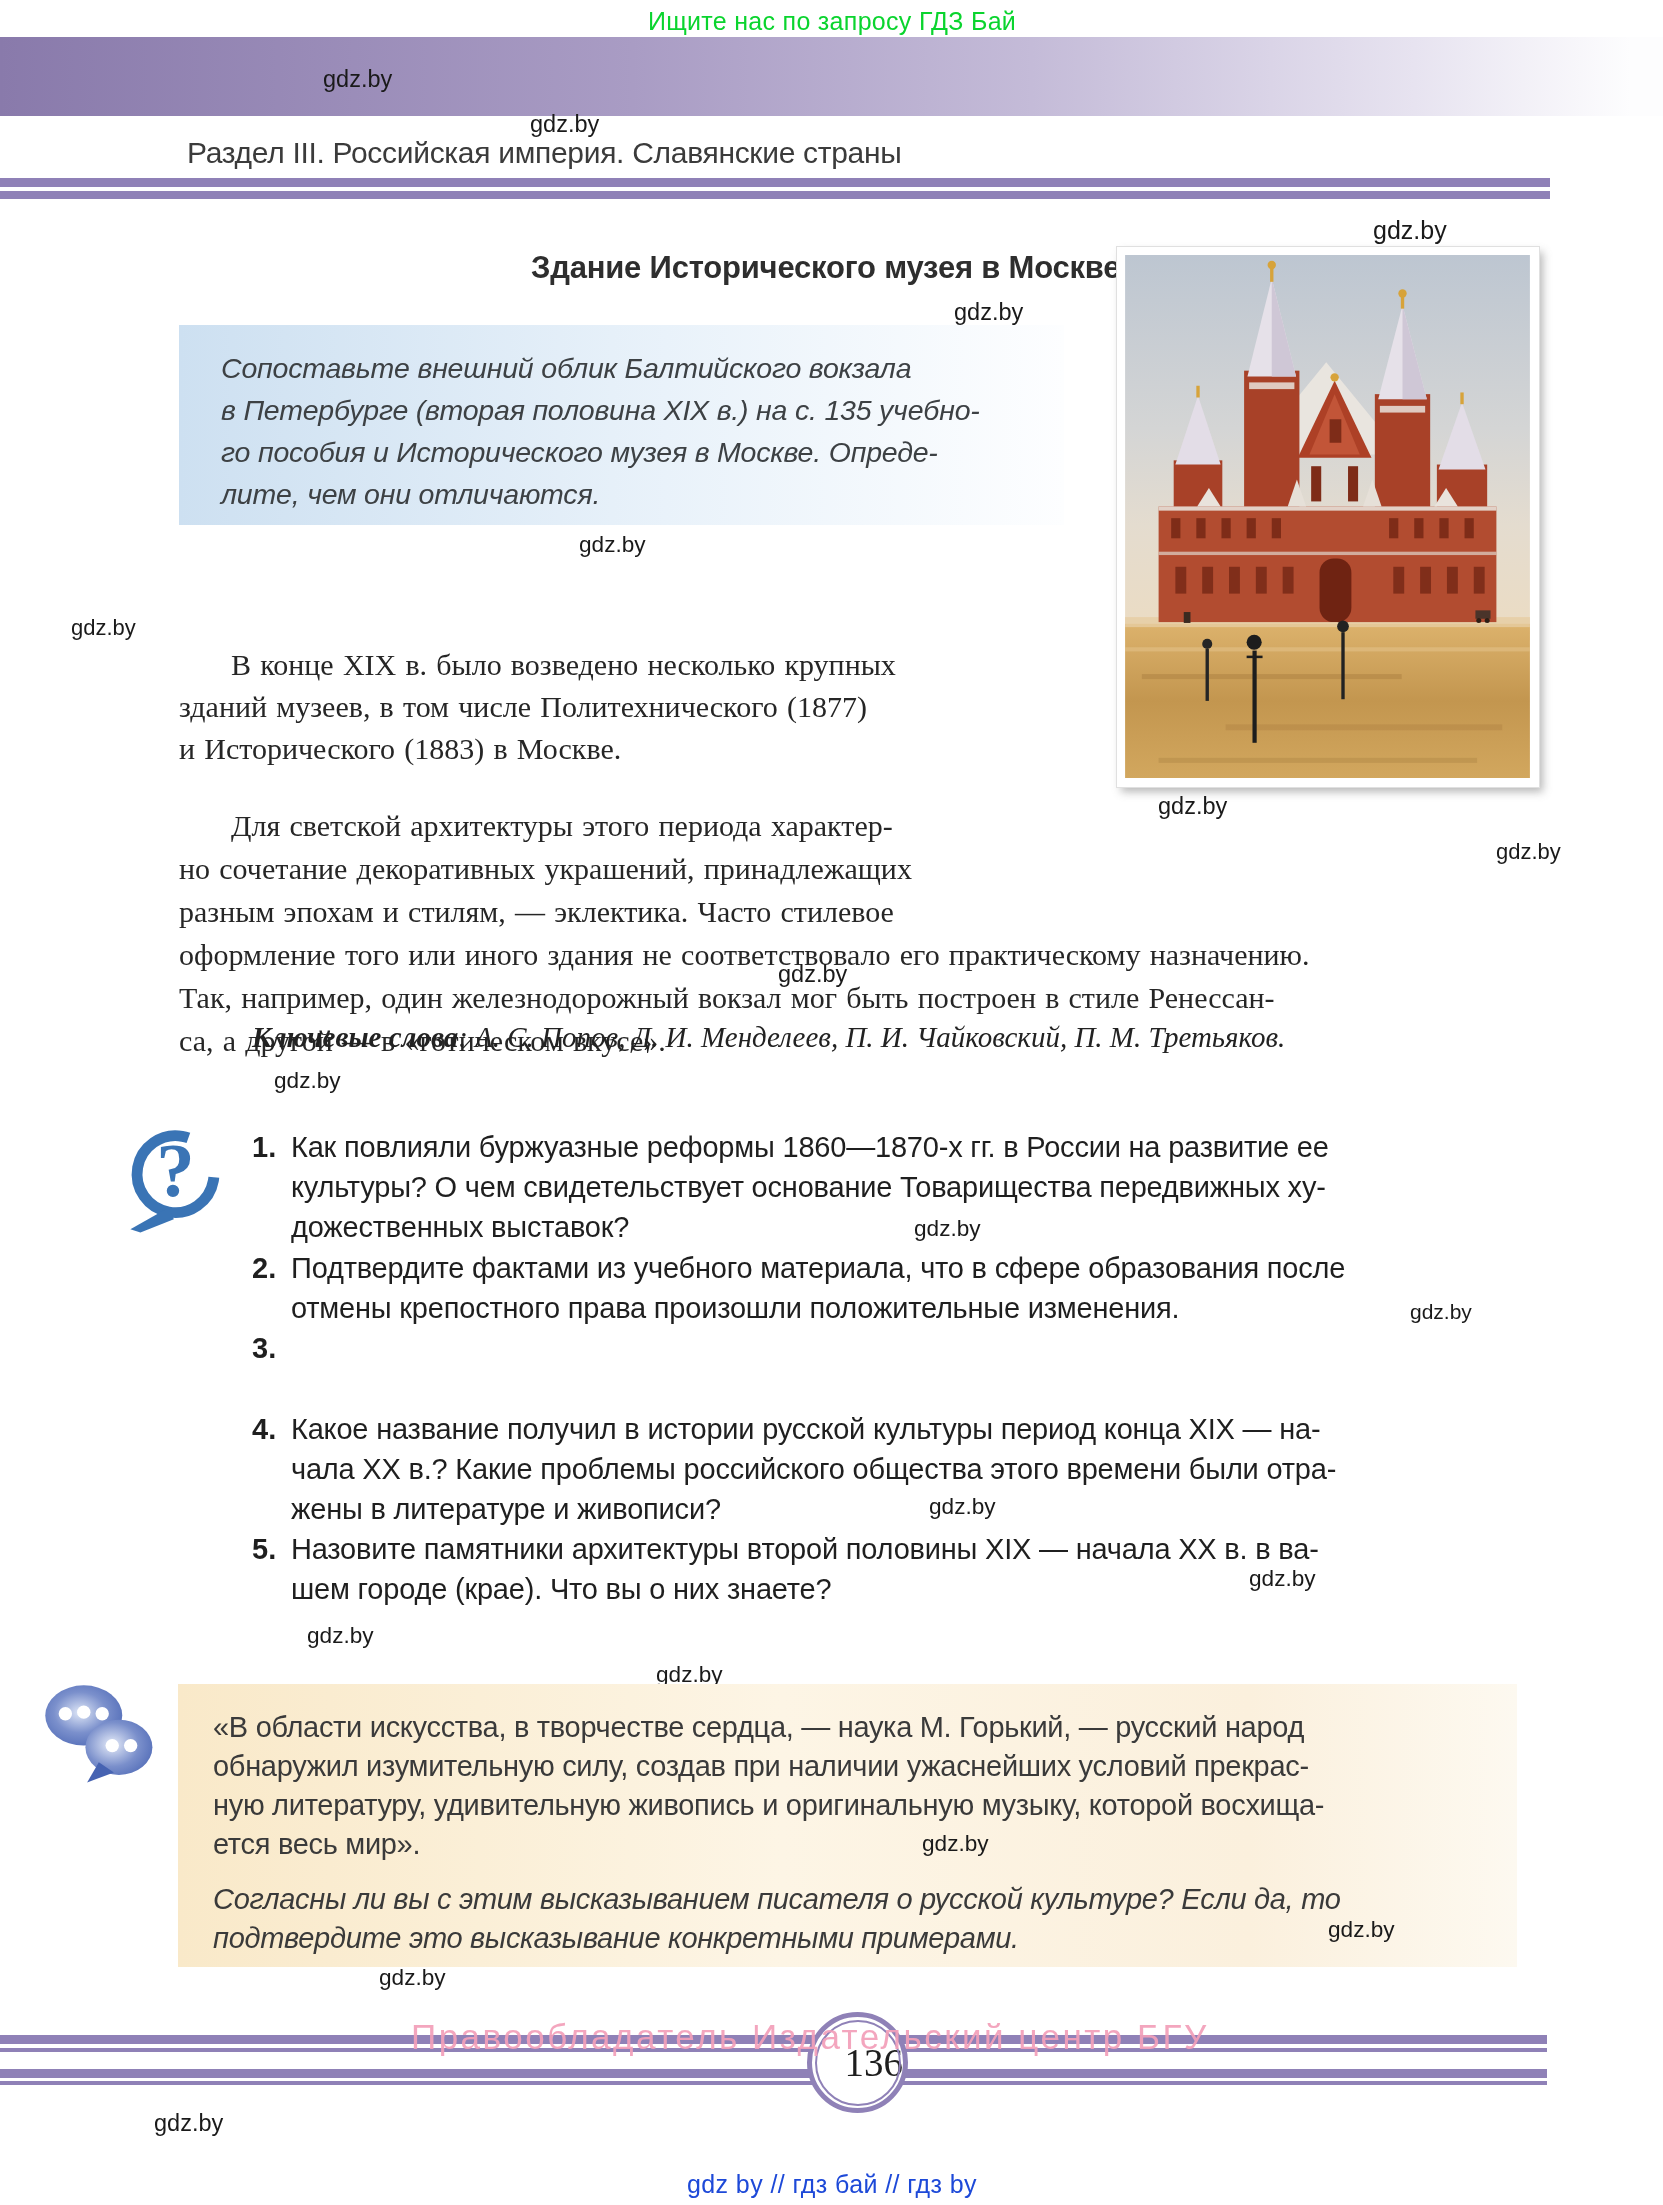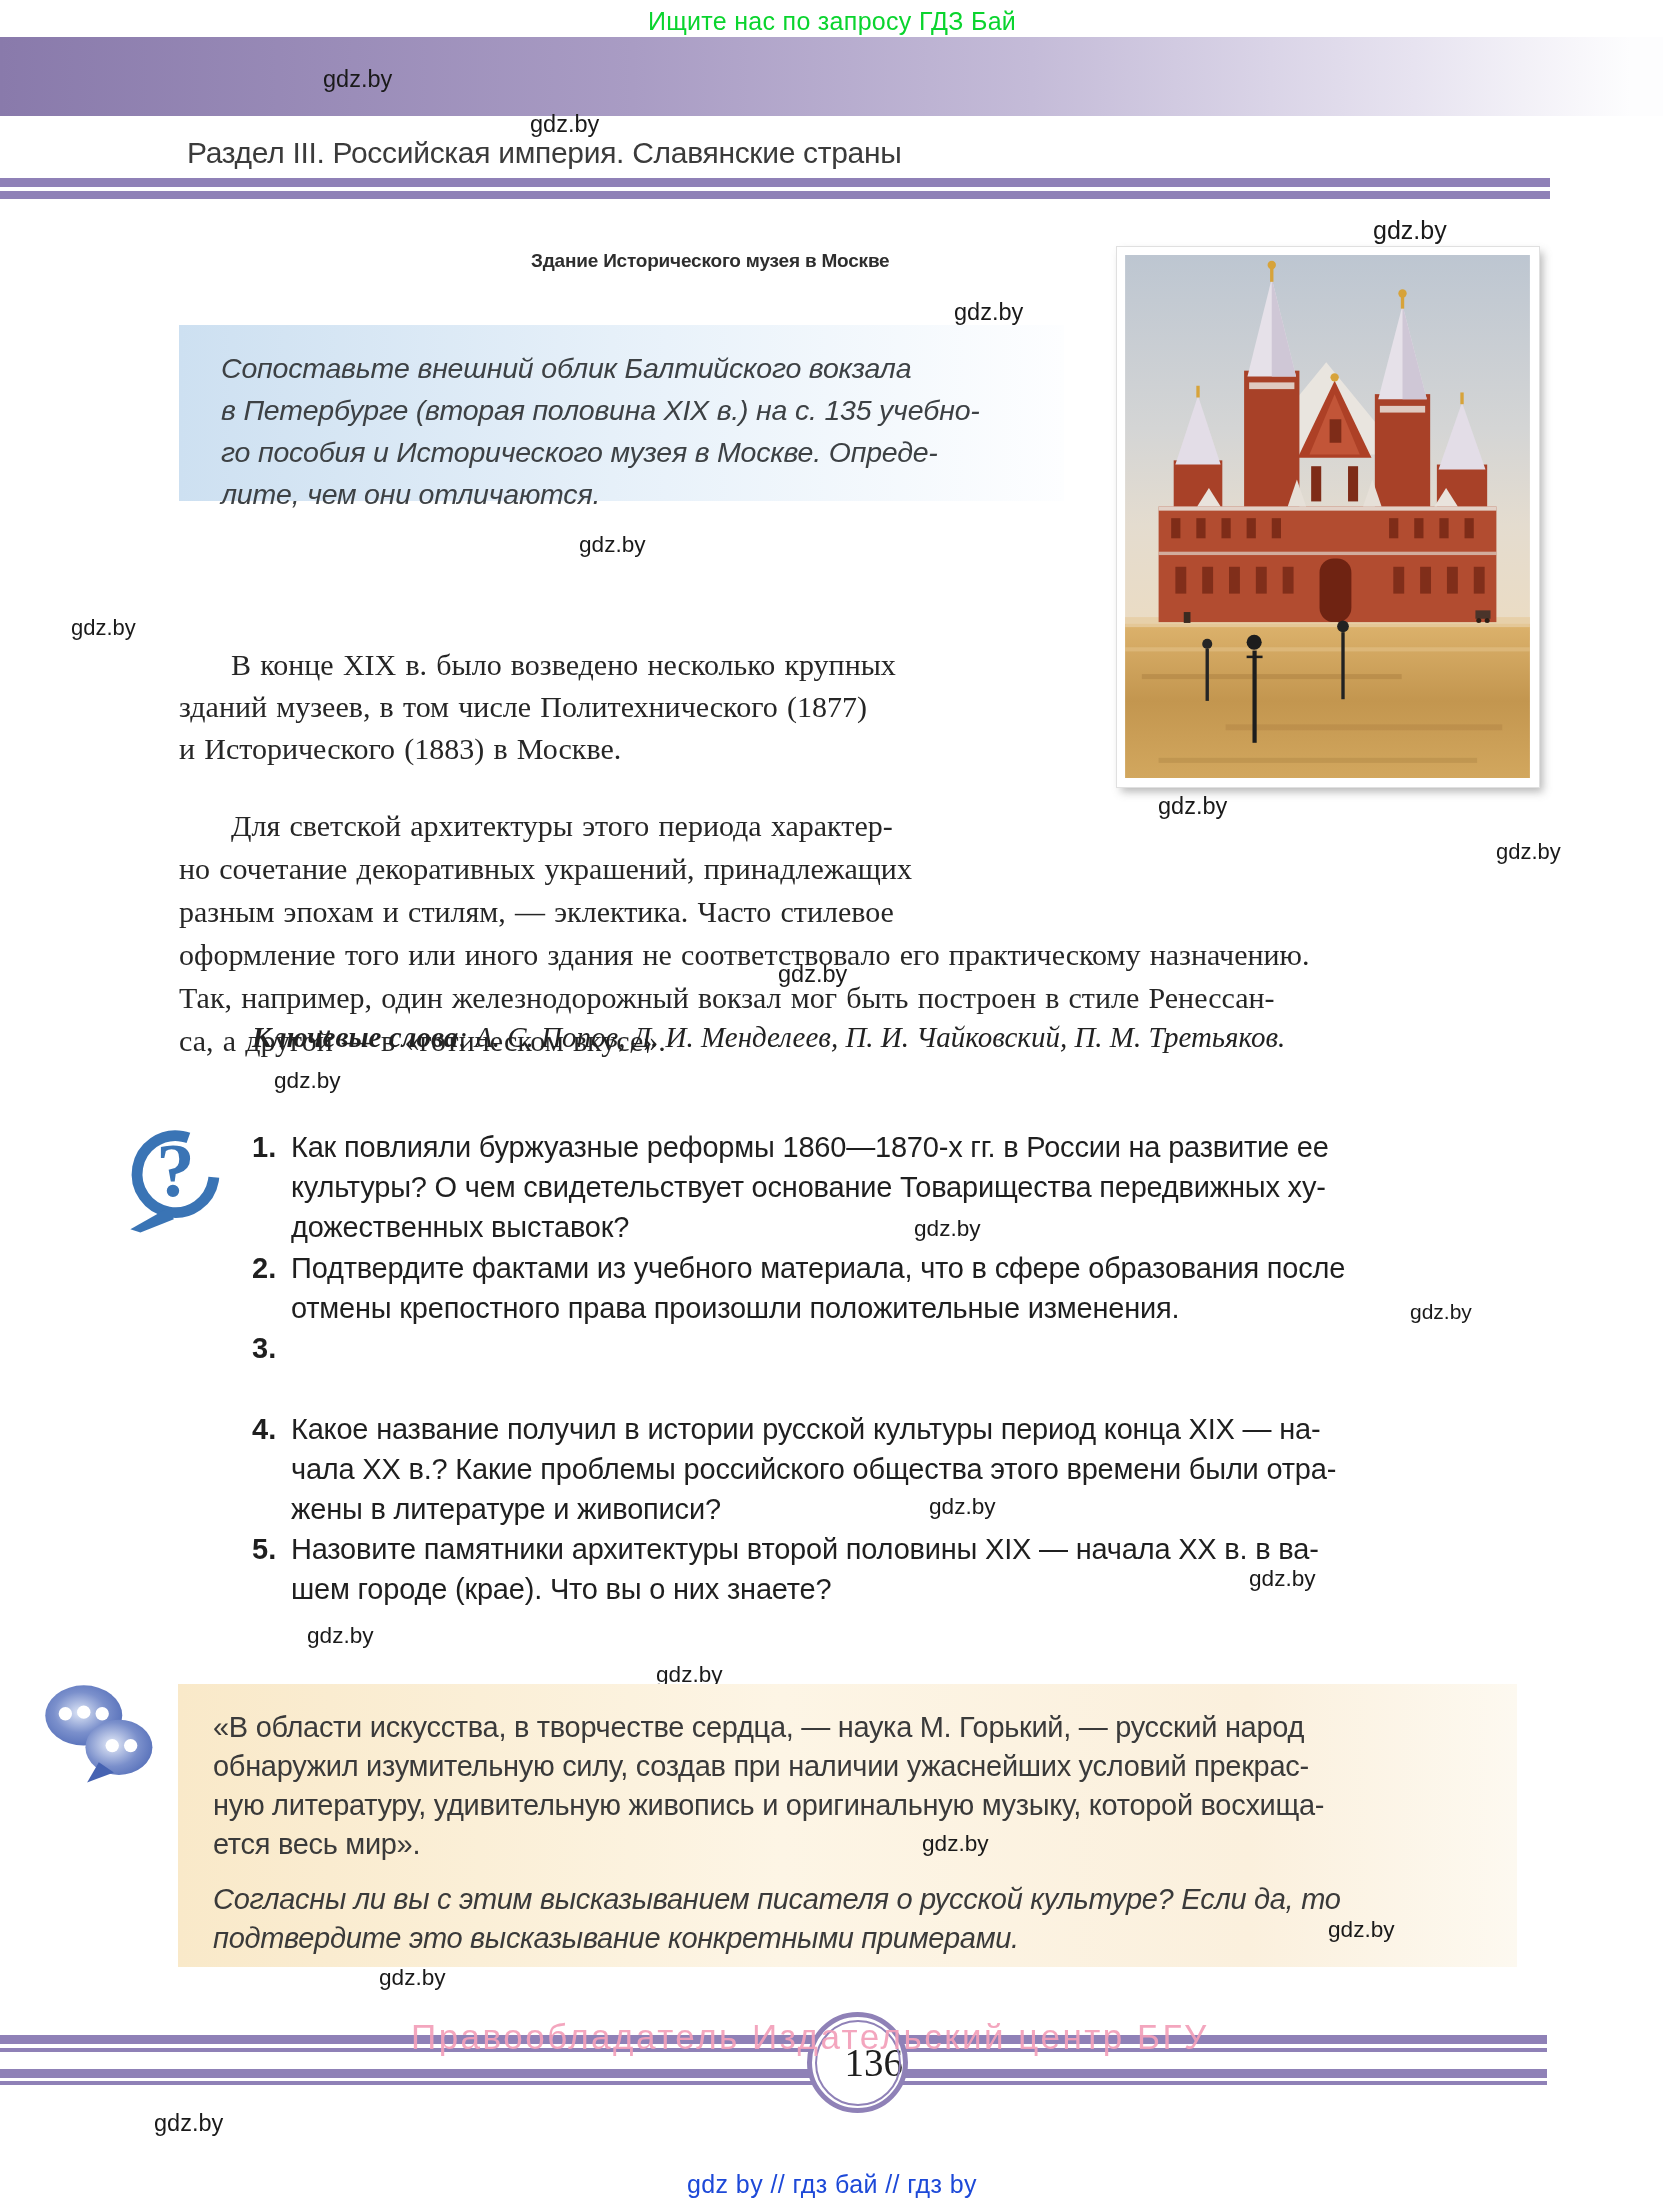--- a/index.html
+++ b/index.html
@@ -20,29 +20,29 @@
     position:absolute;top:37px;left:0;width:100%;height:79px;
     background:linear-gradient(90deg,#897aab 0%,#a99cc4 38%,#c4bbd8 62%,#e7e3f0 85%,#fdfdfe 98%);
   }
   .wm{position:absolute;color:#1a1a1a;font-family:"Liberation Sans",sans-serif;white-space:nowrap;}
   .section-header{
     position:absolute;left:180px;top:136px;font-size:30px;color:#3b3b3b;
     letter-spacing:-0.3px;font-weight:400;white-space:nowrap;margin-left:7px;
   }
   .stripe{position:absolute;left:0;background:var(--stripe);}
   .figure-caption{
-    position:absolute;left:531px;top:250px;font-size:19px;font-weight:bold;color:#2e2e2e;
+    position:absolute;left:531px;top:250px;font-size:31px;font-weight:bold;color:#2e2e2e;
     letter-spacing:-0.2px;white-space:nowrap;
   }
   .photo-frame{
     position:absolute;left:1117px;top:247px;width:422px;height:540px;background:#fff;
     padding:8.4px;outline:0.8px solid #e0e0e0;box-shadow:4.2px 5px 8.4px rgba(100,100,100,.45);
   }
   .task-box{
-    position:absolute;left:179px;top:325px;width:885px;height:176px;
+    position:absolute;left:179px;top:325px;width:885px;height:200px;
     background:linear-gradient(90deg,#cde0f1 0%,#e9f2fa 55%,#fdfeff 100%);
     padding:22px 42px 0 42px;
     font-style:italic;font-size:28.5px;line-height:42px;color:#3d4144;
     white-space:pre-line;letter-spacing:-0.2px;
   }
   .body-text{
     position:absolute;left:179px;top:610px;width:1392px;
     font-family:"Liberation Serif",serif;font-size:30px;color:var(--ink);
     white-space:pre-line;word-spacing:1.7px;
   }

